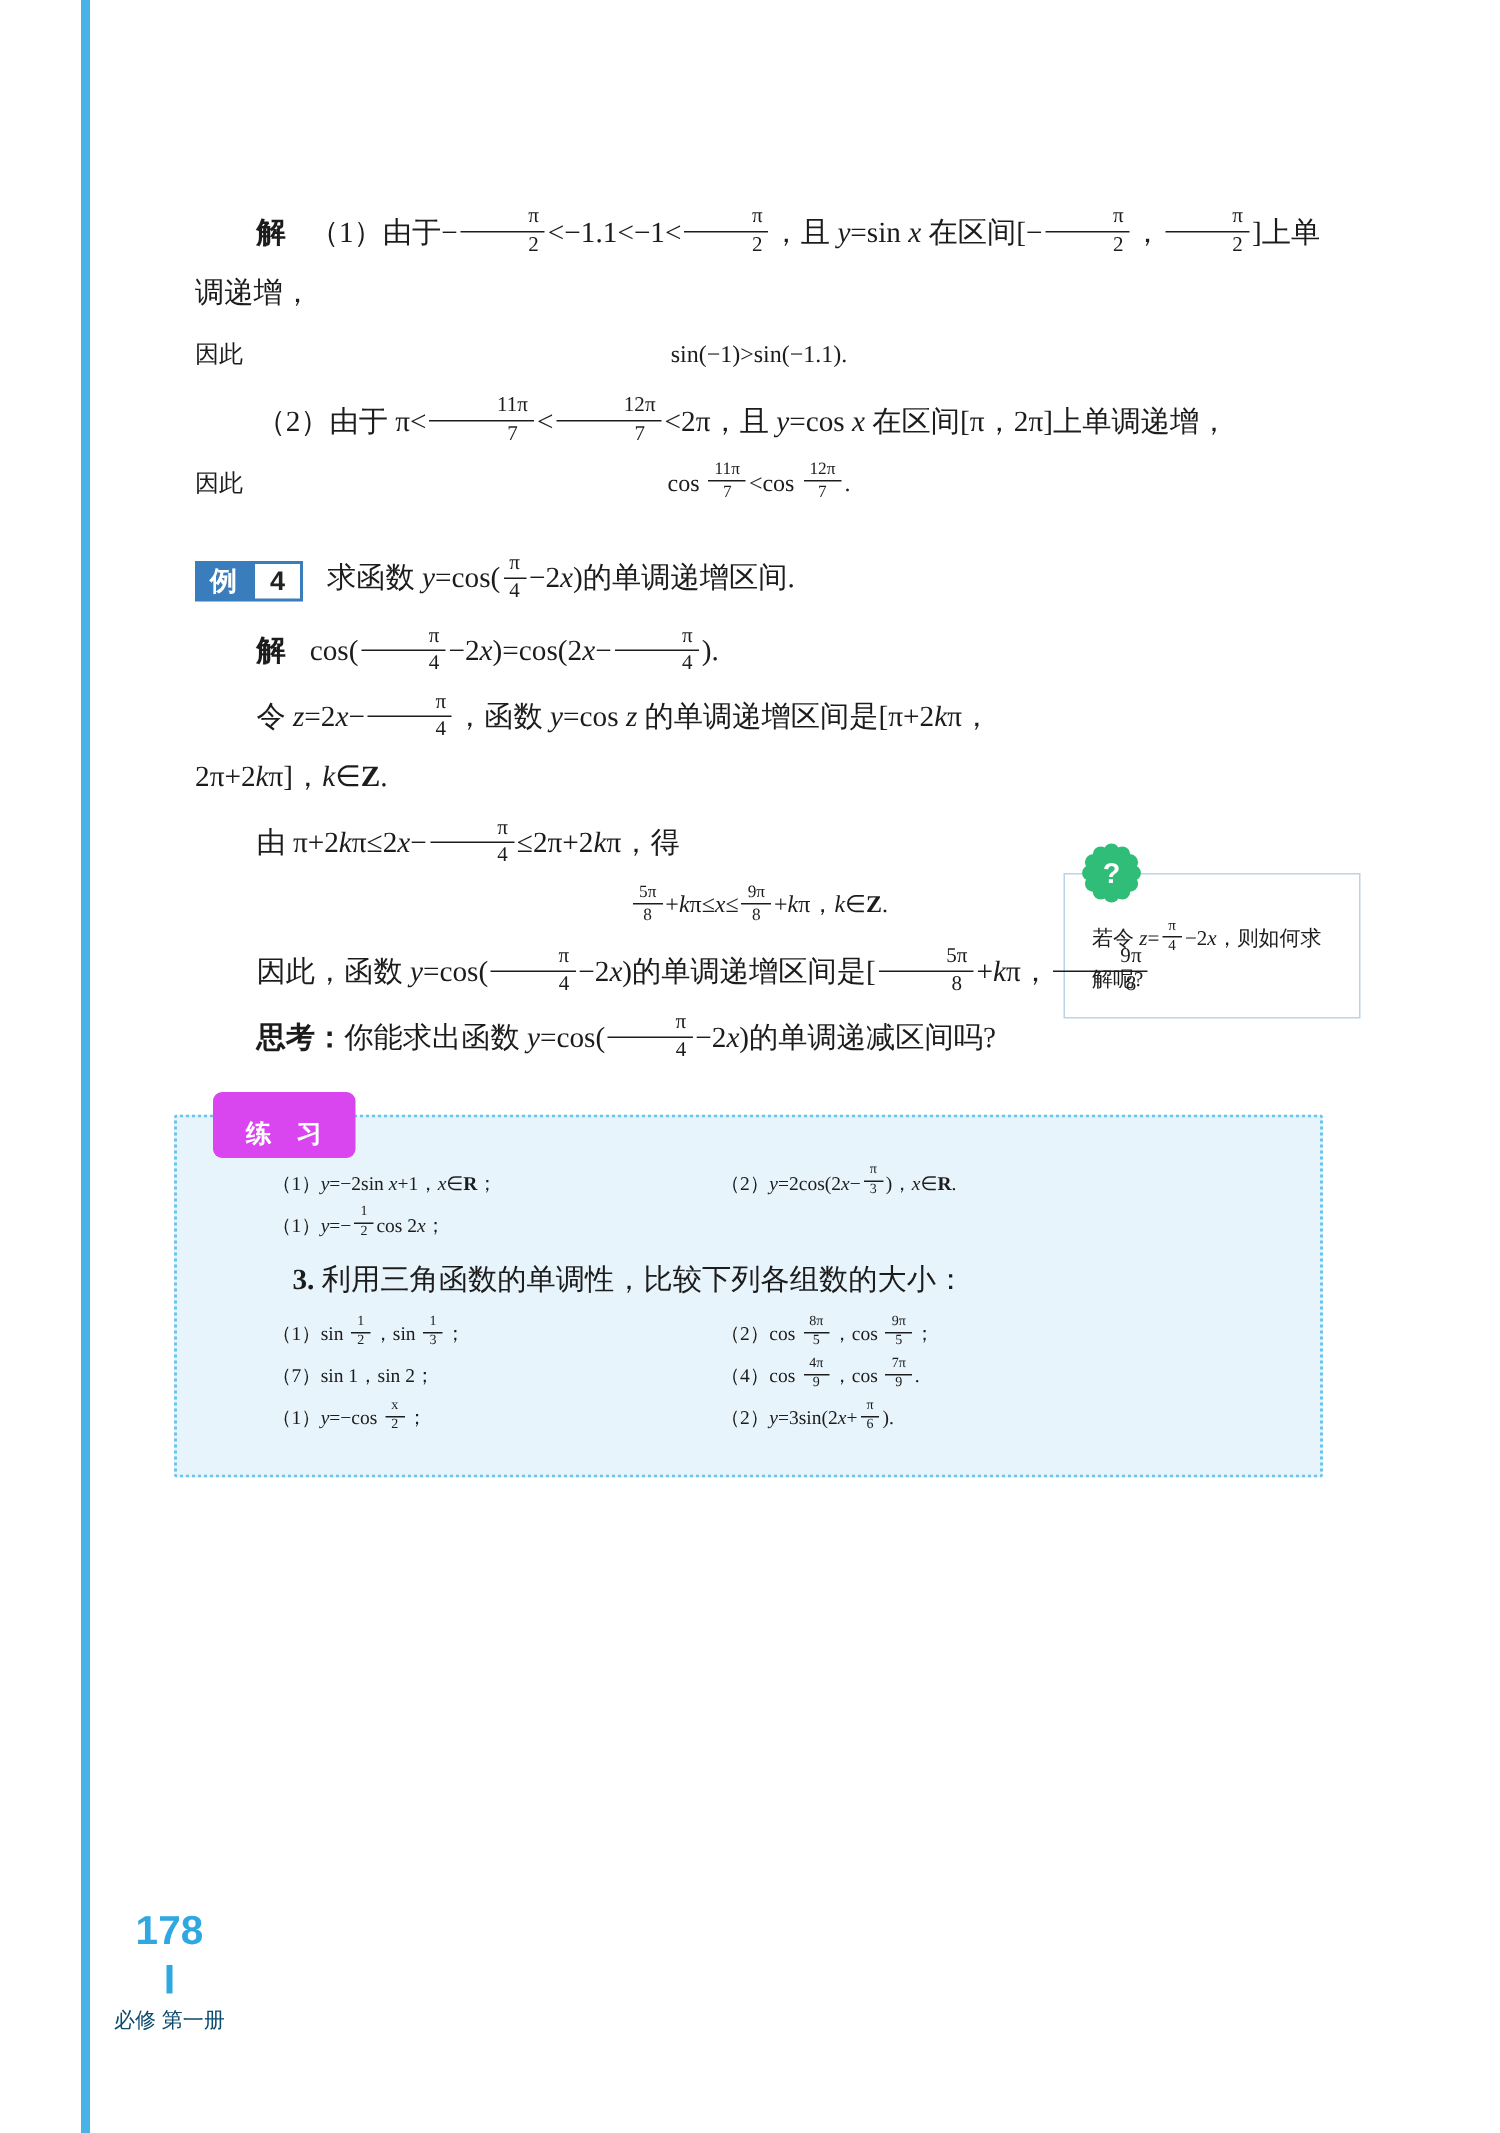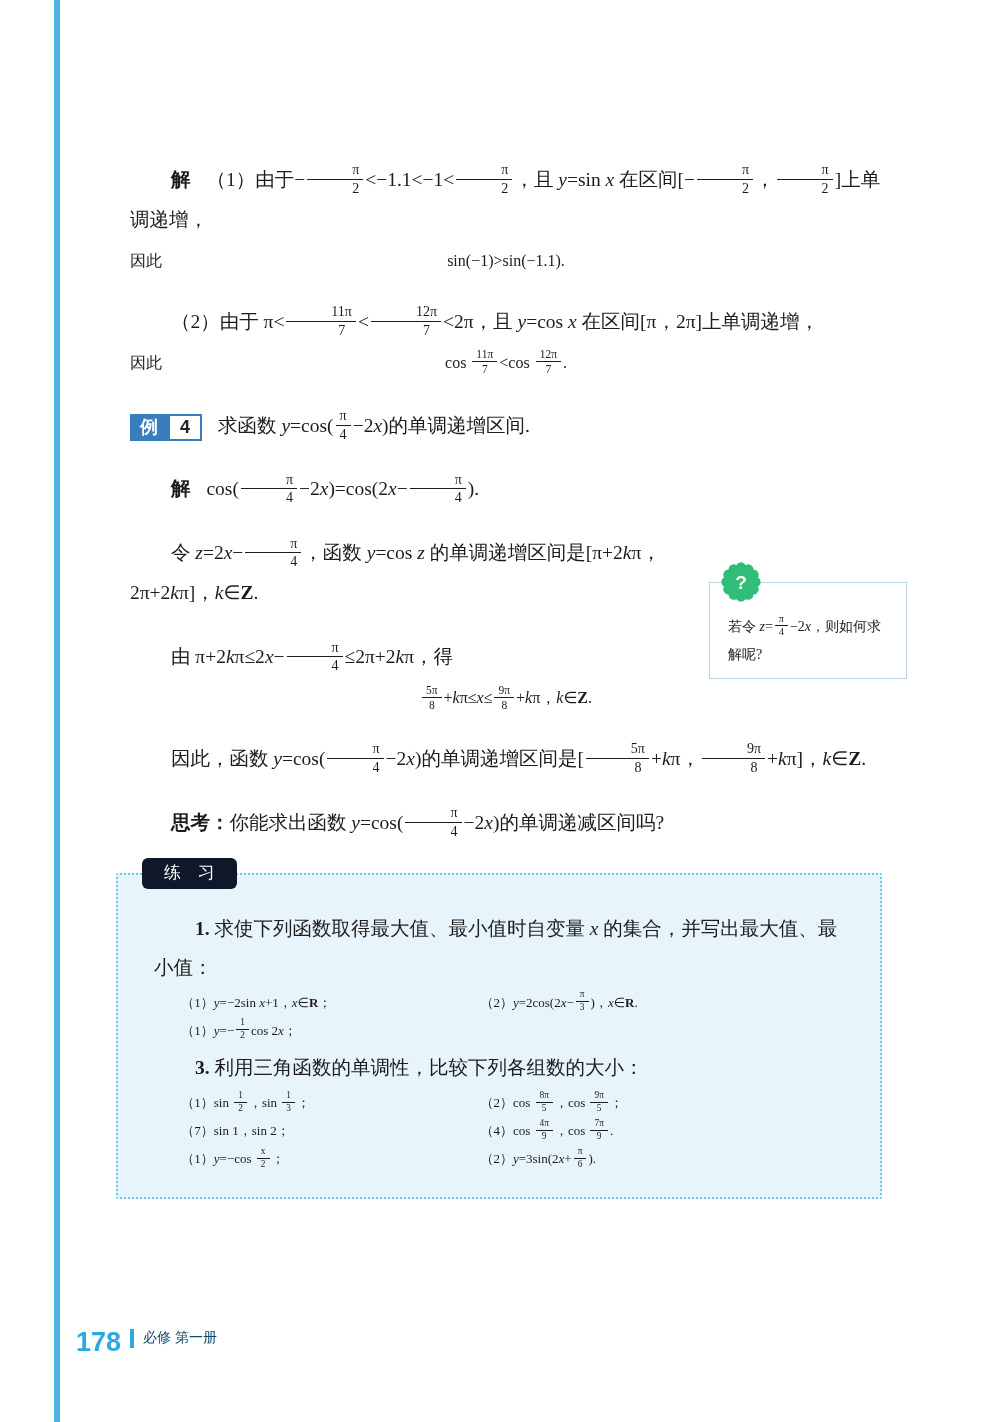--- a/index.html
+++ b/index.html
@@ -16,21 +16,21 @@
   .edge-bar {
     position:absolute; left:54px; top:0; bottom:0; width:6px;
     background:#49b3e8;
   }
   .content {
     position:absolute; left:130px; top:136px; width:752px;
   }
   .para {
     font-size:19.5px; line-height:2.05; margin:0 0 4px 0;
   }
-  .indent { text-indent:2.1em;margin-top:24px; }
+  .indent { text-indent:2.1em; }
   b.hei {
     font-family:"Liberation Sans", sans-serif; font-weight:700;
     margin-right:16px; font-style:normal;
   }
   i { font-style:italic; }
   .center-row {
     position:relative; font-size:16px; line-height:2.1;
     text-align:center; margin:0 0 8px 0;
   }
   .center-row .lead { position:absolute; left:0; top:0; }
@@ -60,35 +60,36 @@
   .q-badge { position:absolute; left:8px; top:-24px; width:46px; height:46px; }
   .q-badge text { font-family:"Liberation Sans", sans-serif; }
   
   .practice {
     position:relative; margin:30px 0 0 -14px; width:766px;
     background:#e8f4fb; border:2px dotted #69c4ee; border-radius:2px;
     padding:30px 34px 24px 36px;
   }
   .practice-tab {
     position:absolute; left:24px; top:-17px;
-    background:#0f172a; color:#fff;
-    font-family:"Liberation Sans", sans-serif; font-weight:400;
+    background:#d946ef; color:#fff;
+    font-family:"Liberation Sans", sans-serif; font-weight:700;
     font-size:17px; letter-spacing:6px;
-    padding:3px 16px 5px 22px; border-radius:6px;
+    padding:16px 16px 5px 22px; border-radius:6px;
   }
   .p-title { font-size:19.5px; line-height:2.0; text-indent:2.1em; margin:4px 0 2px 0; }
   .cols2 {
     display:grid; grid-template-columns:45% 55%;
     font-size:13px; line-height:2.15; padding-left:2.1em;
   }
   
   .footer {
     position:absolute; left:76px; bottom:66px;
-    display:flex; gap:9px;
+    display:flex; align-items:center; gap:9px;
     font-family:"Liberation Sans", sans-serif;
+    flex-direction:column;
   }
   .page-num { color:#2fa8e1; font-size:27px; font-weight:700; line-height:1; }
   .footer-bar { width:4px; height:19px; background:#2fa8e1; }
   .footer-label { color:#0c4a6e; font-size:14px; }
 </style>
 </head>
 <body>
 
 <div class="page">
   <div class="edge-bar"></div>
@@ -164,21 +165,20 @@
     </p>
 
     <p class="para indent">
       <span class="math"><b>思考：</b>你能求出函数 <i>y</i>=cos(<span class="frac"><span class="num">π</span><span class="den">4</span></span>−2<i>x</i>)的单调递减区间吗?</span>
     </p>
 
     <section class="practice">
       <div class="practice-tab">练 习</div>
 
       <div class="problem">
-        <p class="p-title math"><b>1.</b> 求使下列函数取得最大值、最小值时自变量 <i>x</i> 的集合，并写出最大值、最小值：</p>
         <div class="cols2">
           <span class="math">（1）<i>y</i>=−2sin <i>x</i>+1，<i>x</i>∈<b>R</b>；</span>
           <span class="math">（2）<i>y</i>=2cos(2<i>x</i>−<span class="frac"><span class="num">π</span><span class="den">3</span></span>)，<i>x</i>∈<b>R</b>.</span>
         </div>
       </div>
 
       <div class="problem">
         <div class="cols2">
           <span class="math">（1）<i>y</i>=−<span class="frac"><span class="num">1</span><span class="den">2</span></span>cos 2<i>x</i>；</span>
         </div>

